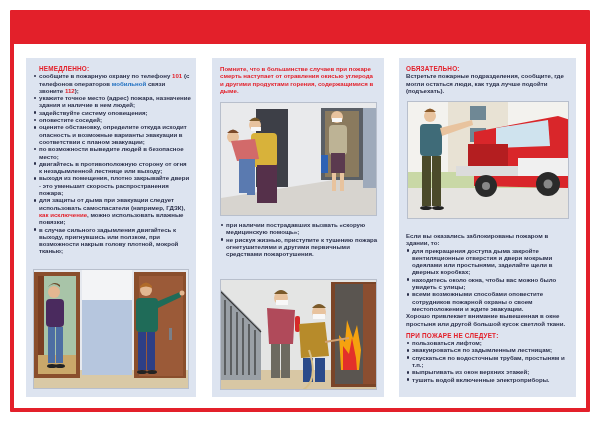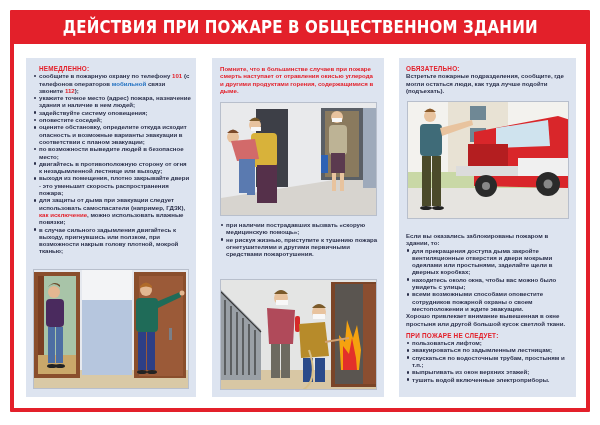--- a/index.html
+++ b/index.html
@@ -43,23 +43,20 @@
     }
 
     .illus {
       position: absolute; border: 1px solid #b8bfcc; overflow: hidden; background: #f2f0ea;
     }
   </style>
 </head>
 <body>
 
 <div class="poster">
-  <div class="header">
-    <h1>ДЕЙСТВИЯ ПРИ ПОЖАРЕ В ОБЩЕСТВЕННОМ ЗДАНИИ</h1>
-  </div>
 
   <div class="inner">
 
     <div class="panel p1">
       <div class="txt" style="position:absolute;left:7px;top:7px;width:158px;">
         <div class="heading" style="padding-left:6px;">НЕМЕДЛЕННО:</div>
         <ul class="bul">
           <li><span>сообщите в пожарную охрану по телефону </span><span class="red">101</span><span> (с телефонов операторов </span><span class="blue">мобильной</span><span> связи звоните </span><span class="red">112</span><span>);</span></li>
           <li>укажите точное место (адрес) пожара, назначение здания и наличие в нем людей;</li>
           <li>задействуйте систему оповещения;</li>

